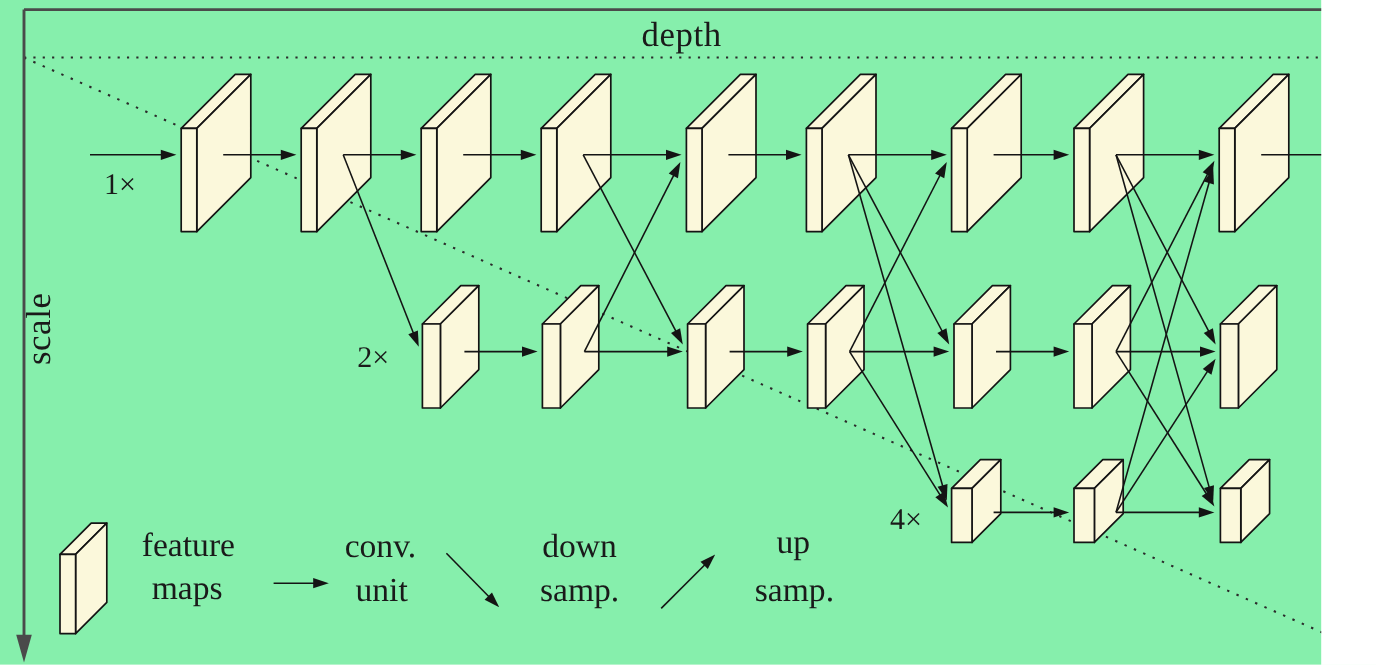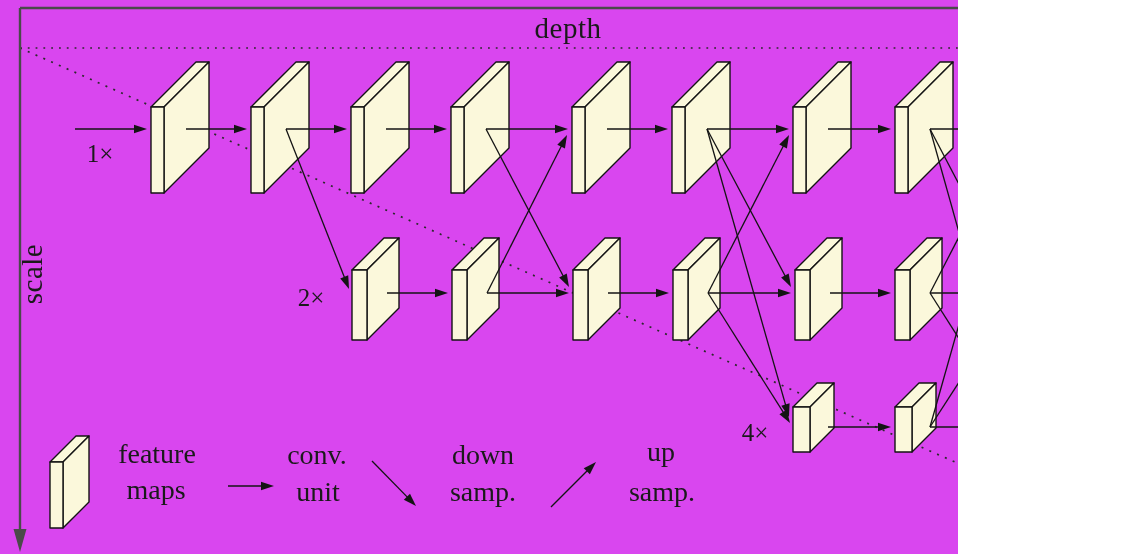--- a/index.html
+++ b/index.html
@@ -1,16 +1,16 @@
 <!DOCTYPE html>
 <html><head>
 <meta charset="utf-8">
 <style>
   html,body{margin:0;padding:0;background:#ffffff;}
-  .stage{position:relative;width:958px;height:554px;background:#d946ef;overflow:hidden;}
+  .stage{position:relative;width:1101px;height:554px;background:#86efac;overflow:hidden;}
   svg{display:block;}
   text{font-family:"Liberation Serif","DejaVu Serif",serif;fill:#1a1a1a;}
   .axis-label{font-size:29px;letter-spacing:0.5px;}
   .mult-label{font-size:25px;}
   .legend-label{font-size:28px;}
 </style>
 </head>
 <body>
 
 <div class="stage">

